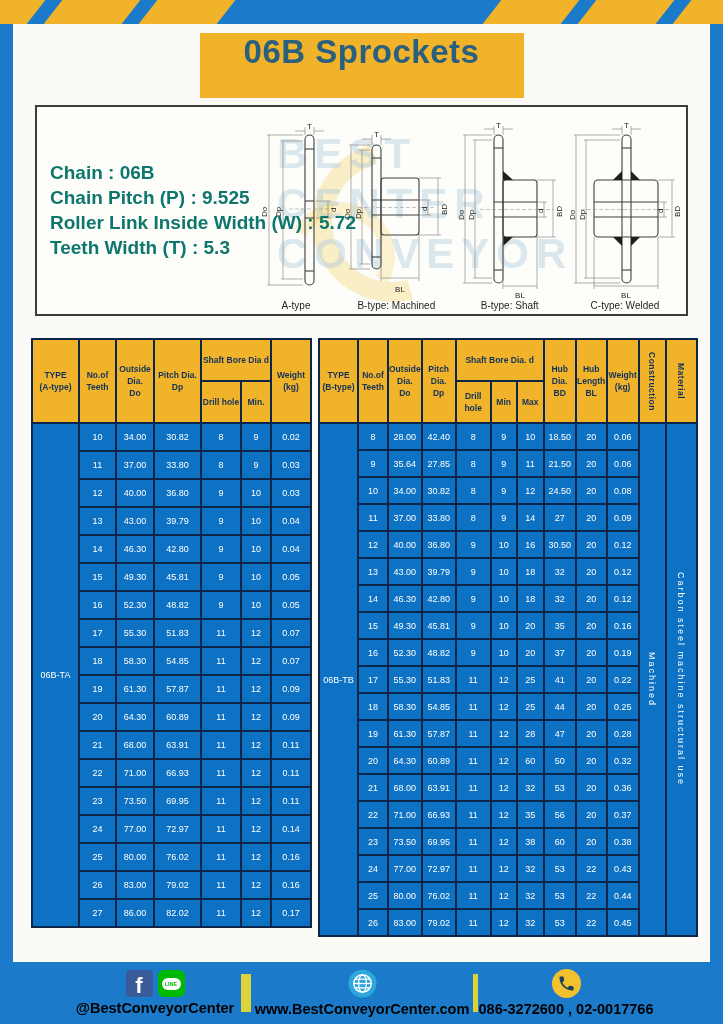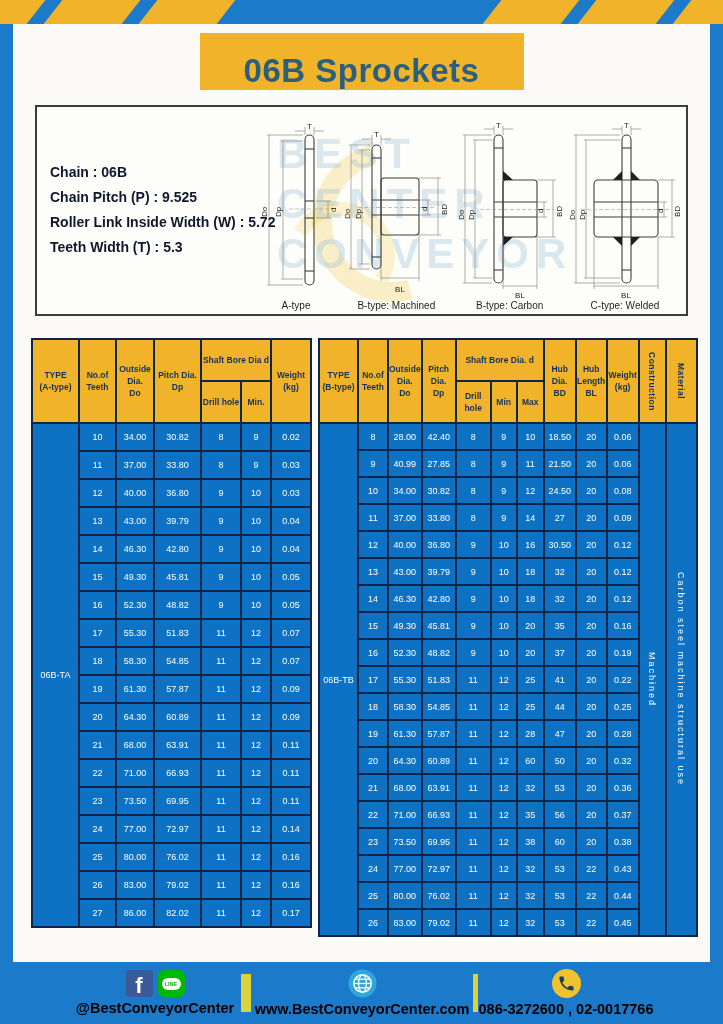--- a/index.html
+++ b/index.html
@@ -5,28 +5,28 @@
   html,body{margin:0;padding:0;background:#e8e8e8;}
   .page{position:relative;width:723px;height:1024px;background:#1b7ac9;overflow:hidden;
         font-family:"Liberation Sans",sans-serif;}
   
   .top-bar{position:absolute;top:0;left:0;width:100%;height:24px;overflow:hidden;}
   .stripe{position:absolute;top:0;width:78px;height:24px;background:#f0b32a;transform:skewX(-38deg);}
   
   .white-area{position:absolute;left:13px;top:24px;width:697px;height:938px;background:#fbfaf6;}
   
   .title-box{position:absolute;left:50%;top:9px;transform:translateX(-50%);
-             width:324px;height:57px;background:#f0b32a;
-             display:flex;align-items:flex-end;justify-content:center;}
+             width:324px;height:65px;background:#f0b32a;
+             display:flex;align-items:flex-start;justify-content:center;}
   .title-text{font-size:33px;font-weight:bold;color:#2a5f7e;letter-spacing:.5px;}
   
   .spec-panel{position:absolute;left:22px;top:81px;width:653px;height:211px;background:#fdfdfa;
               border:2px solid #3c3c3c;box-sizing:border-box;overflow:hidden;}
   .spec-lines{position:absolute;left:13px;top:53px;z-index:2;}
-  .spec-line{font-size:14px;font-weight:bold;color:#0f172a;line-height:25px;white-space:nowrap;}
+  .spec-line{font-size:19px;font-weight:bold;color:#0f766e;line-height:25px;white-space:nowrap;}
   .watermark{position:absolute;left:240px;top:22px;width:330px;text-align:left;z-index:0;}
   .wm-line{font-size:42px;font-weight:bold;color:rgba(170,200,219,.42);letter-spacing:7px;line-height:50px;}
   .wm-swirl{position:absolute;left:275px;top:35px;width:120px;height:120px;border:20px solid rgba(244,198,51,.26);
             border-radius:50%;border-top-color:transparent;border-right-color:transparent;transform:rotate(30deg);z-index:0;}
   .wm-swirl2{position:absolute;left:250px;top:95px;width:80px;height:80px;border:14px solid rgba(244,198,51,.22);
              border-radius:50%;border-bottom-color:transparent;border-left-color:transparent;transform:rotate(-15deg);z-index:0;}
   .diagrams{position:absolute;left:218px;right:5px;top:7px;bottom:3px;display:flex;
             justify-content:space-between;align-items:flex-end;z-index:1;}
   figure.diag{margin:0;display:flex;flex-direction:column;align-items:center;}
   .diag-caption{font-size:10px;color:#1f1f1f;margin-top:1px;white-space:nowrap;}
@@ -201,21 +201,21 @@
             <text class="dim" transform="translate(87,92) rotate(-90)">d</text>
             <line class="dl" x1="81" y1="59" x2="100" y2="59"></line>
               <line class="dl" x1="81" y1="116" x2="100" y2="116"></line>
             <line class="dl" x1="97" y1="59" x2="97" y2="116"></line>
             <text class="dim" transform="translate(106,96) rotate(-90)">BD</text>
             <line class="dl" x1="47" y1="116" x2="47" y2="168"></line>
               <line class="dl" x1="81" y1="116" x2="81" y2="168"></line>
             <line class="dl" x1="47" y1="165" x2="81" y2="165"></line>
             <text class="dim" x="64" y="177" text-anchor="middle">BL</text>
           </svg>
-          <figcaption class="diag-caption">B-type: Carbon</figcaption>
+          <figcaption class="diag-caption">B-type: Shaft</figcaption>
         </figure>
 
         <figure class="diag">
           <svg width="112" height="178" viewBox="0 0 112 178">
             <rect class="ol" x="53" y="14" width="9" height="148" rx="4.5"></rect>
             <line class="ol" x1="53" y1="27" x2="62" y2="27"></line>
               <line class="ol" x1="53" y1="149" x2="62" y2="149"></line>
             <rect class="ol" x="25" y="59" width="64" height="57" rx="4"></rect>
             <path class="weld" d="M53,59 l0,-9 l-9,9 z"></path>
               <path class="weld" d="M62,59 l0,-9 l9,9 z"></path>
@@ -489,21 +489,21 @@
             <td>9</td>
             <td>10</td>
             <td>18.50</td>
             <td>20</td>
             <td>0.06</td>
             <td rowspan="19" class="vert-cell">Machined</td>
             <td rowspan="19" class="vert-cell">Carbon steel machine structural use</td>
           </tr>
           <tr>
             <td>9</td>
-            <td>40.99</td>
+            <td>35.64</td>
             <td>27.85</td>
             <td>8</td>
             <td>9</td>
             <td>11</td>
             <td>21.50</td>
             <td>20</td>
             <td>0.06</td>
           </tr>
           <tr>
             <td>10</td>

